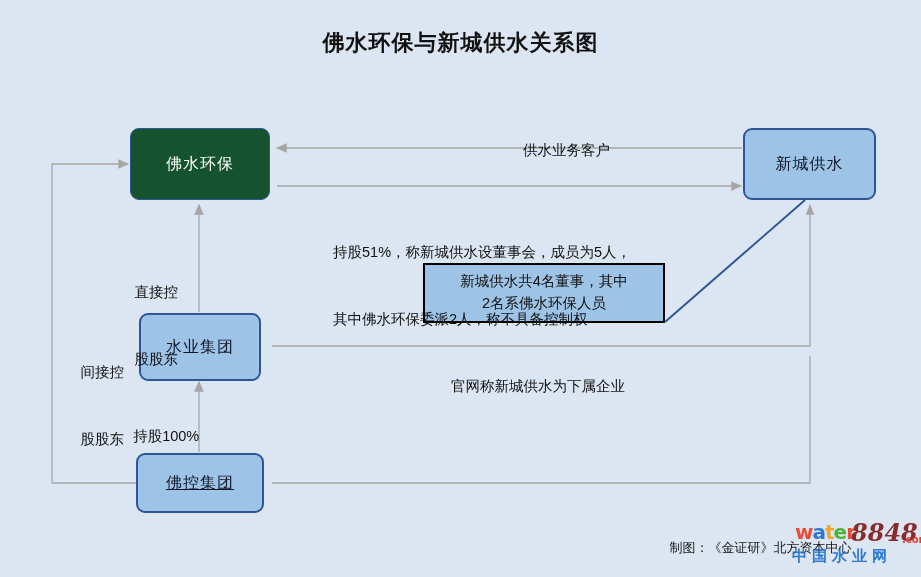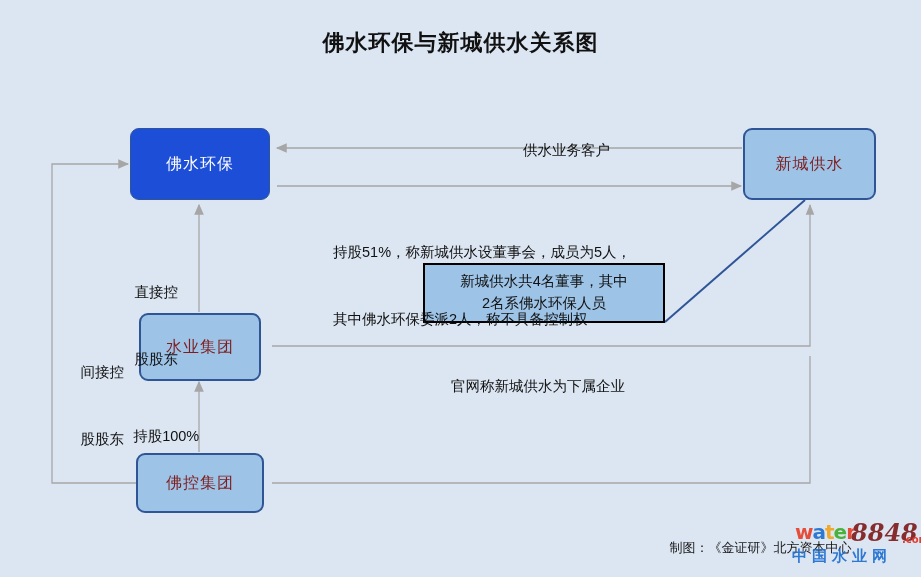--- a/index.html
+++ b/index.html
@@ -39,28 +39,28 @@
     position: absolute;
     box-sizing: border-box;
     border-radius: 9px;
     display: flex;
     align-items: center;
     justify-content: center;
     font-size: 16px;
     letter-spacing: 1px;
   }
   .node-dark {
-    background: #1d4ed8;
+    background: #14532d;
     border: 1px solid #2f5597;
     color: #ffffff;
   }
   .node-light {
     background: #9dc3e6;
     border: 2px solid #2f5597;
-    color: #7f1d1d;
+    color: #0f172a;
   }
   .callout {
     position: absolute;
     box-sizing: border-box;
     background: #9dc3e6;
     border: 2px solid #000000;
     display: flex;
     flex-direction: column;
     align-items: center;
     justify-content: center;
@@ -173,21 +173,21 @@
   </div>
 
   <div class="node node-light" style="left:743px; top:128px; width:133px; height:72px;">
     <span>新城供水</span>
   </div>
 
   <div class="node node-light" style="left:139px; top:313px; width:122px; height:68px;">
     <span>水业集团</span>
   </div>
 
-  <div class="node node-light" style="left:136px; top:453px; width:128px; height:60px;">
+  <div class="node node-light" style="left:136px; top:453px; width:128px; height:60px;text-decoration:underline;">
     <span>佛控集团</span>
   </div>
 
   <div class="callout" style="left:423px; top:263px; width:242px; height:60px;">
     <span>新城供水共4名董事，其中</span>
     <span>2名系佛水环保人员</span>
   </div>
 
   <div class="edge-label center" style="left:390px; top:117px; width:220px;">
     <span>供水业务客户</span>

